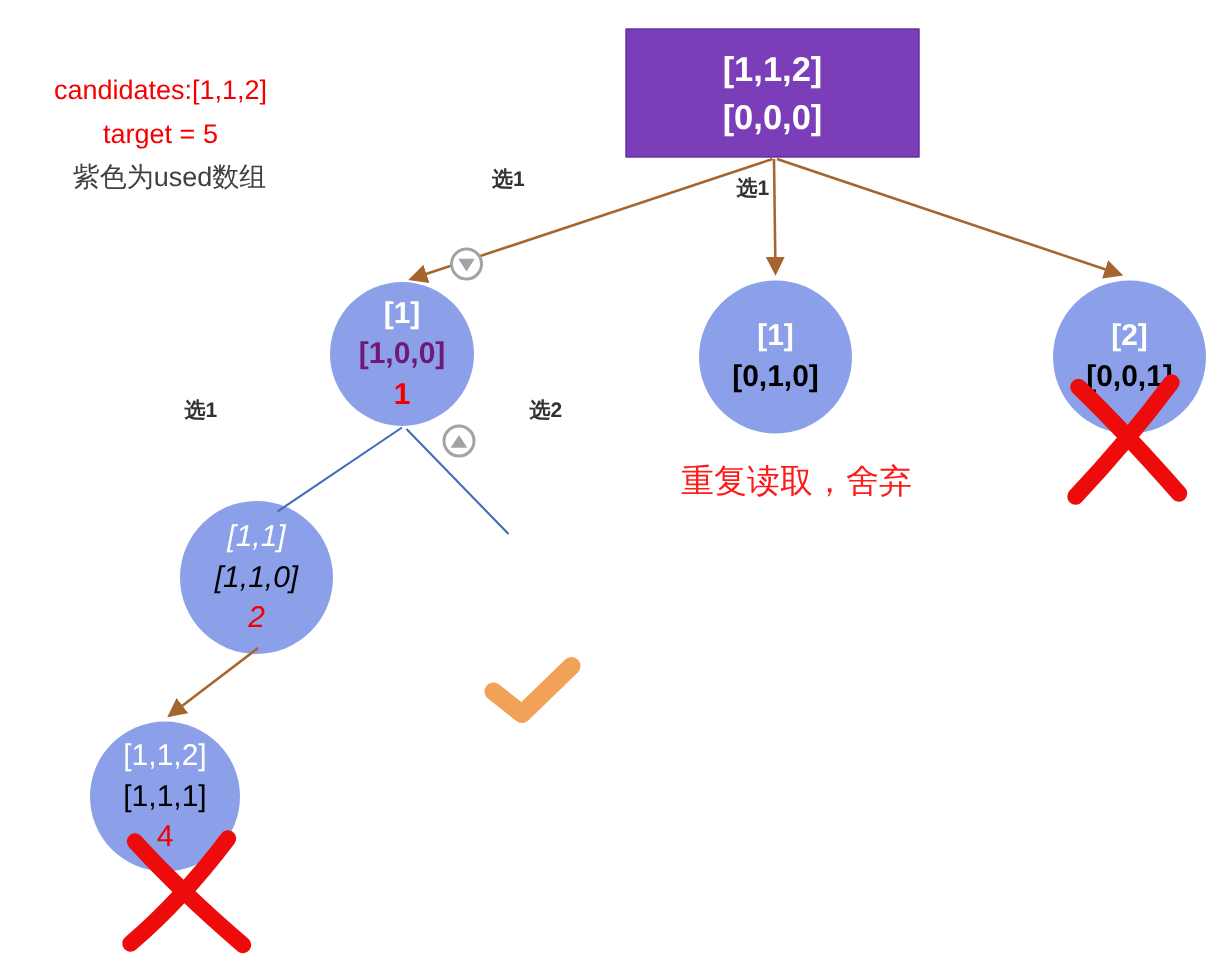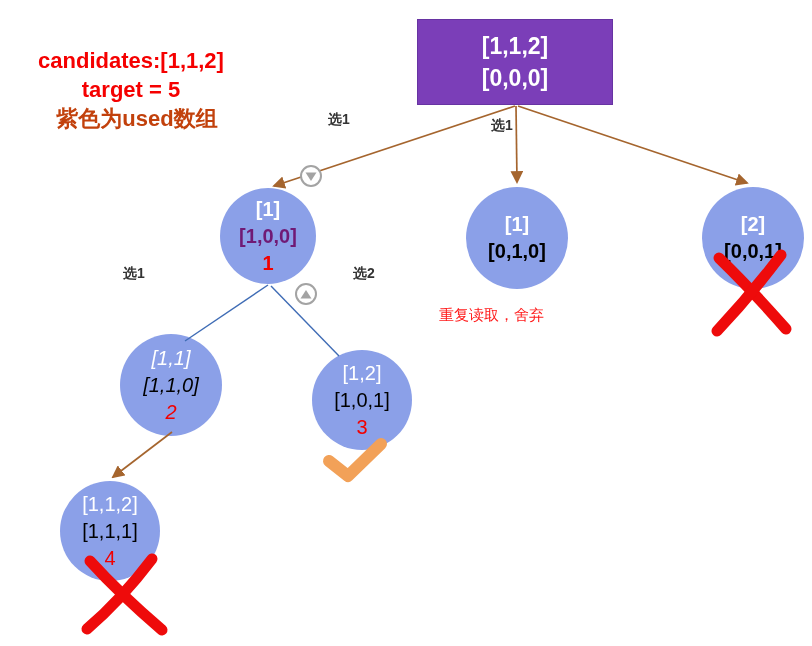--- a/index.html
+++ b/index.html
@@ -1,22 +1,22 @@
 <!DOCTYPE html>
 <html><head>
 <meta charset="utf-8">
 <style>
   html,body{margin:0;padding:0;background:#fff;}
   .canvas{position:relative;width:812px;height:646px;background:#ffffff;overflow:hidden;
           font-family:"Liberation Sans","DejaVu Sans",sans-serif;}
 
   
   .legend{position:absolute;left:0px;top:46px;width:214px;text-align:center;
-          font-size:22px;font-weight:bold;line-height:29px;color:#f50000;z-index:4;margin-left:24px;}
-  .legend .note{color:#c2410c;padding-left:12px;}
+          font-size:18px;font-weight:normal;line-height:29px;color:#f50000;z-index:4;}
+  .legend .note{color:#404040;padding-left:12px;}
 
   
   .root{position:absolute;left:417px;top:19px;width:196px;height:86px;
         background:#7b3eb8;border:1px solid #6733a2;box-sizing:border-box;
         color:#ffffff;font-weight:bold;font-size:23px;line-height:32px;
         display:flex;flex-direction:column;align-items:center;justify-content:center;
         text-align:center;z-index:2;}
 
   
   .node{position:absolute;border-radius:50%;background:#8ba0e8;color:#ffffff;
@@ -35,21 +35,21 @@
   .n-112  {left:60px; top:481px;width:100px;height:100px;}
 
   
   .edge-label{position:absolute;font-size:14px;font-weight:bold;color:#333333;z-index:4;}
   .el-1{left:328px;top:111px;}
   .el-2{left:491px;top:117px;}
   .el-3{left:123px;top:265px;}
   .el-4{left:353px;top:265px;}
 
   
-  .annotation{position:absolute;left:439px;top:306px;font-size:15px;color:#ff1a1a;z-index:4;}
+  .annotation{position:absolute;left:454px;top:306px;font-size:22px;color:#ff1a1a;z-index:4;}
 
   
   .overlay{position:absolute;left:0;top:0;z-index:3;pointer-events:none;}
 </style>
 </head>
 <body>
 
 <div class="canvas">
 
   <svg class="overlay" width="812" height="646" viewBox="0 0 812 646">
@@ -130,25 +130,20 @@
     <div>[2]</div>
     <div class="used">[0,0,1]</div>
   </div>
 
   <div class="node n-11">
     <div>[1,1]</div>
     <div class="used">[1,1,0]</div>
     <div class="count">2</div>
   </div>
 
-  <div class="node n-12">
-    <div>[1,2]</div>
-    <div class="used">[1,0,1]</div>
-    <div class="count">3</div>
-  </div>
 
   <div class="node n-112">
     <div>[1,1,2]</div>
     <div class="used">[1,1,1]</div>
     <div class="count">4</div>
   </div>
 
   <div class="edge-label el-1">选1</div>
   <div class="edge-label el-2">选1</div>
   <div class="edge-label el-3">选1</div>

